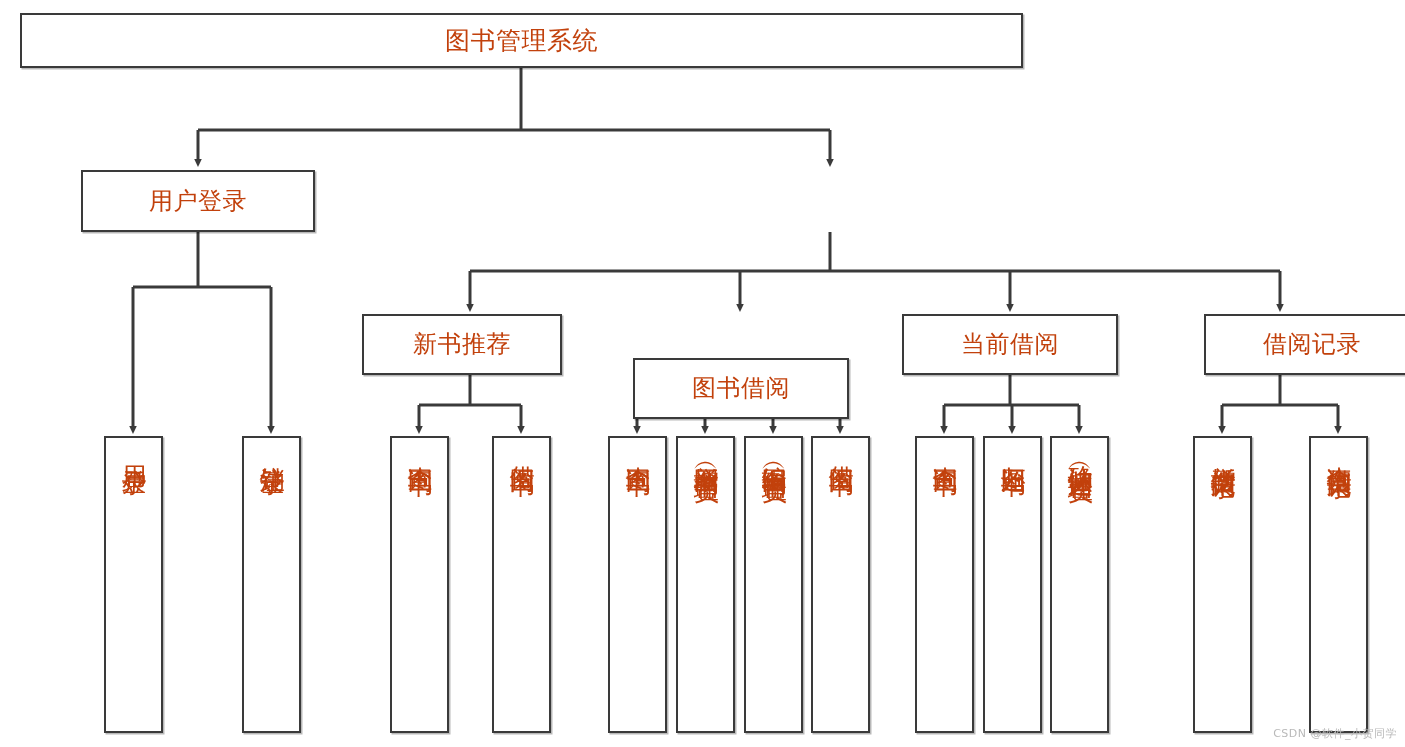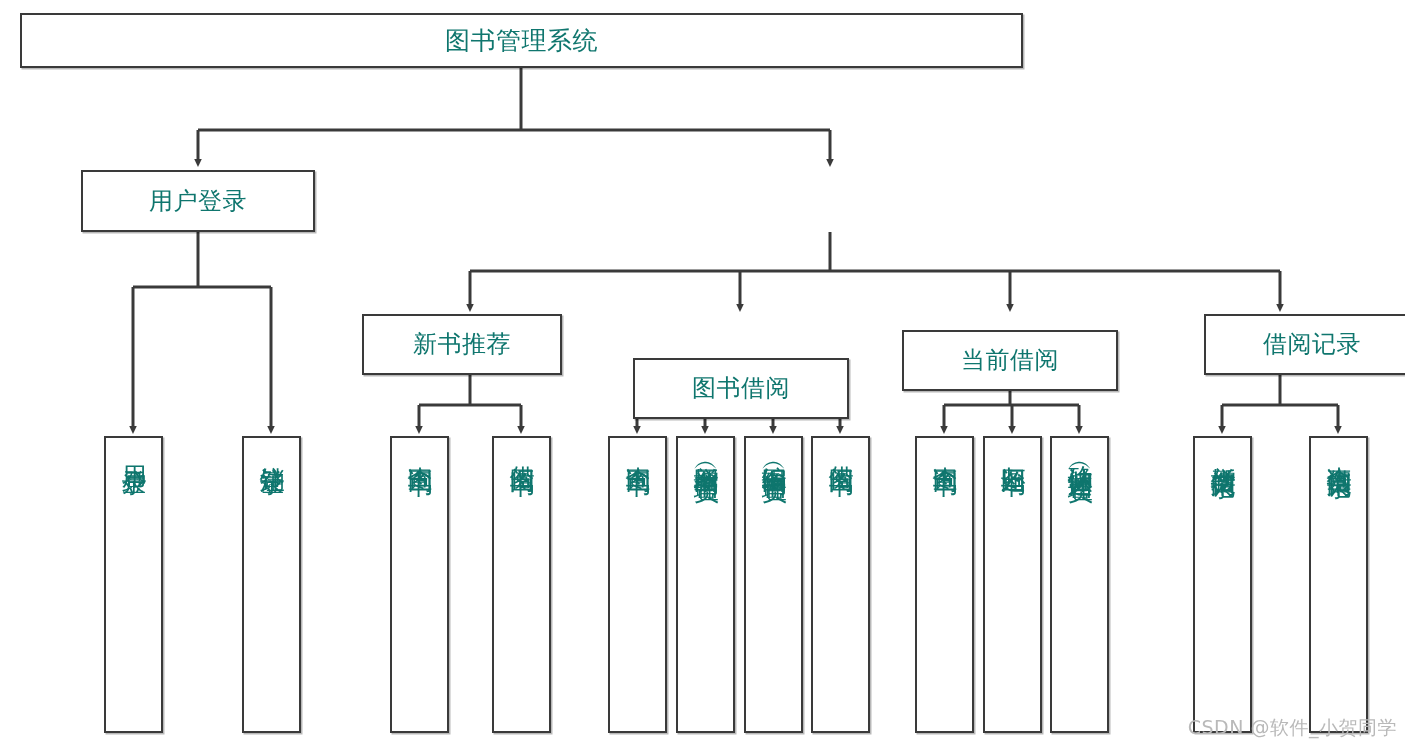--- a/index.html
+++ b/index.html
@@ -28,21 +28,21 @@
   }
   .node {
     position: absolute;
     box-sizing: border-box;
     background: #ffffff;
     border: 2px solid #3a3a3a;
     display: flex;
     align-items: center;
     justify-content: center;
     text-align: center;
-    color: #0f766e;
+    color: #c2410c;
     box-shadow: 1.5px 1.5px 0 rgba(0,0,0,0.28);
   }
   .node-label {
     display: block;
     line-height: 1.18;
     letter-spacing: 0.5px;
   }
   
   .node.horiz .node-label {
     font-size: 24px;
@@ -62,21 +62,21 @@
     text-orientation: upright;
     font-size: 25px;
     line-height: 1.05;
     letter-spacing: 2px;
     white-space: nowrap;
   }
   #watermark {
     position: absolute;
     right: 8px;
     bottom: 6px;
-    font-size: 19px;
+    font-size: 11px;
     color: #b9b9b9;
     letter-spacing: 0.5px;
     white-space: nowrap;
     user-select: none;
   }
 </style>
 </head>
 <body>
 
 <div id="diagram-root">
@@ -138,21 +138,21 @@
   <div class="node horiz" style="left:81px; top:170px; width:234px; height:62px;">
     <span class="node-label">用户登录</span>
   </div>
 
   <div class="node horiz" style="left:362px; top:314px; width:200px; height:61px;text-align:right;">
     <span class="node-label">新书推荐</span>
   </div>
   <div class="node horiz" style="left:633px; top:314px; width:216px; height:61px;margin-top:44px;">
     <span class="node-label">图书借阅</span>
   </div>
-  <div class="node horiz" style="left:902px; top:330px; width:216px; height:61px;">
+  <div class="node horiz" style="left:902px; top:314px; width:216px; height:61px;">
     <span class="node-label">当前借阅</span>
   </div>
   <div class="node horiz" style="left:1172px; top:314px; width:216px; height:61px;margin-left:32px;">
     <span class="node-label">借阅记录</span>
   </div>
 
   <div class="node vert" style="left:104px; top:436px; width:59px; height:297px;">
     <span class="node-label">用户登录</span>
   </div>
   <div class="node vert" style="left:242px; top:436px; width:59px; height:297px;">

